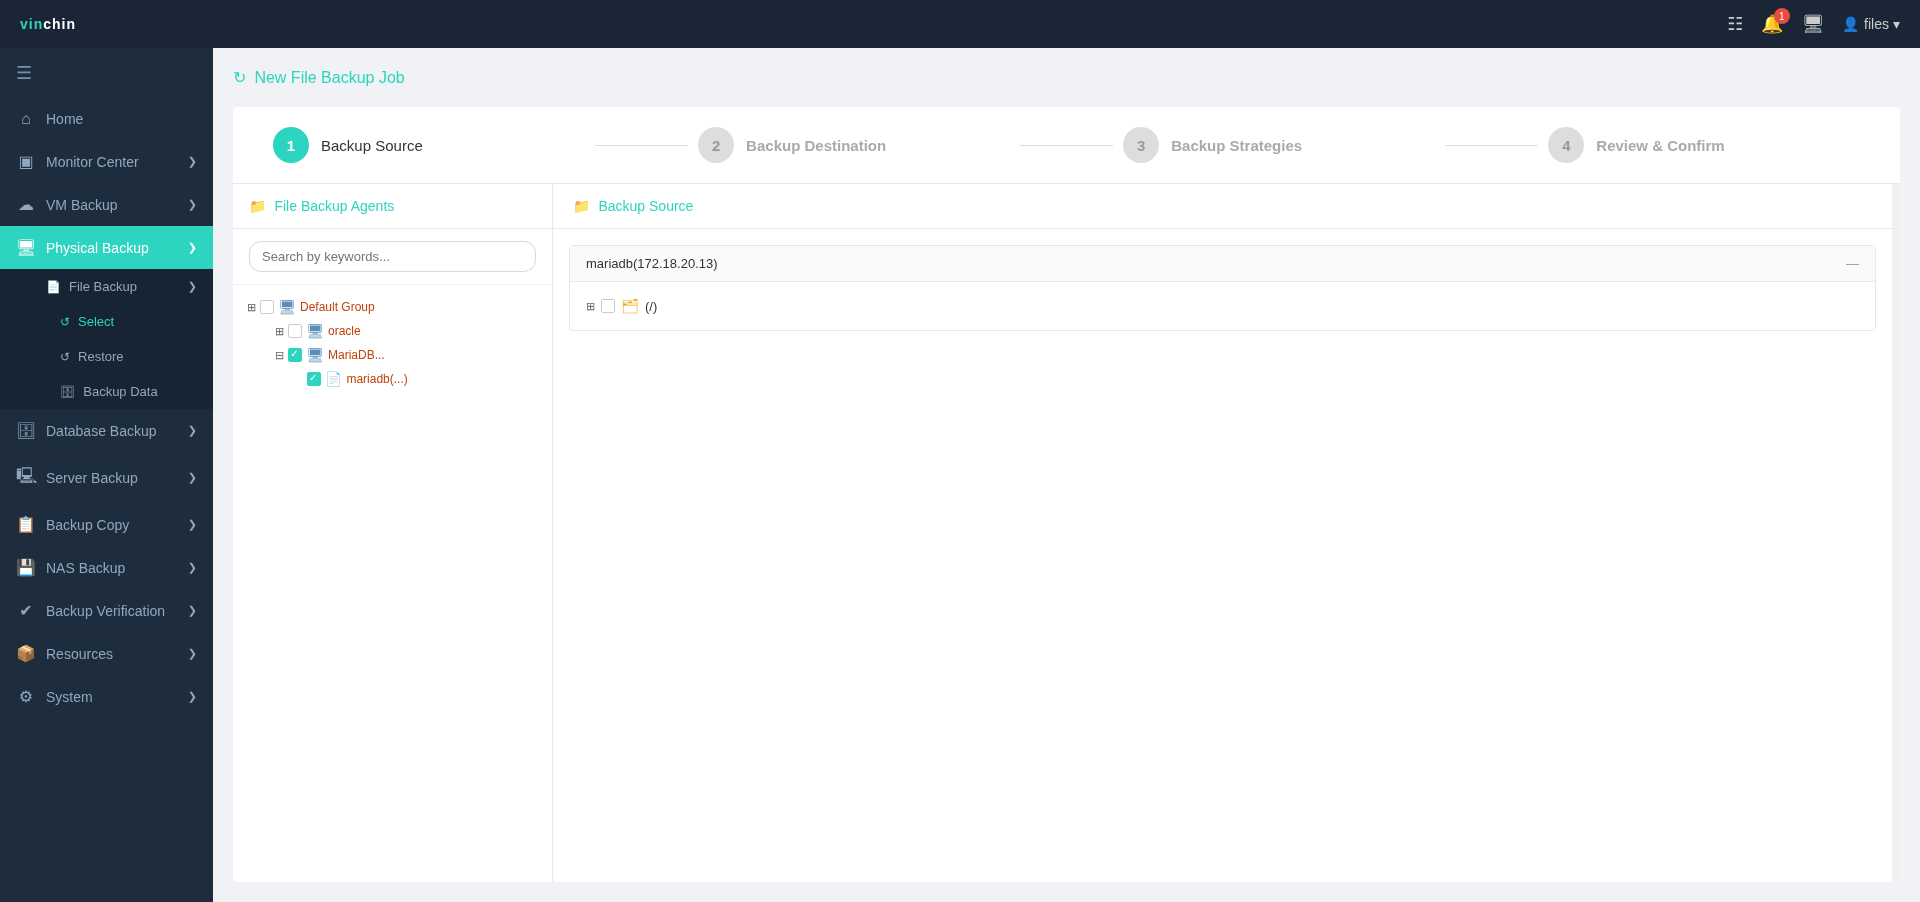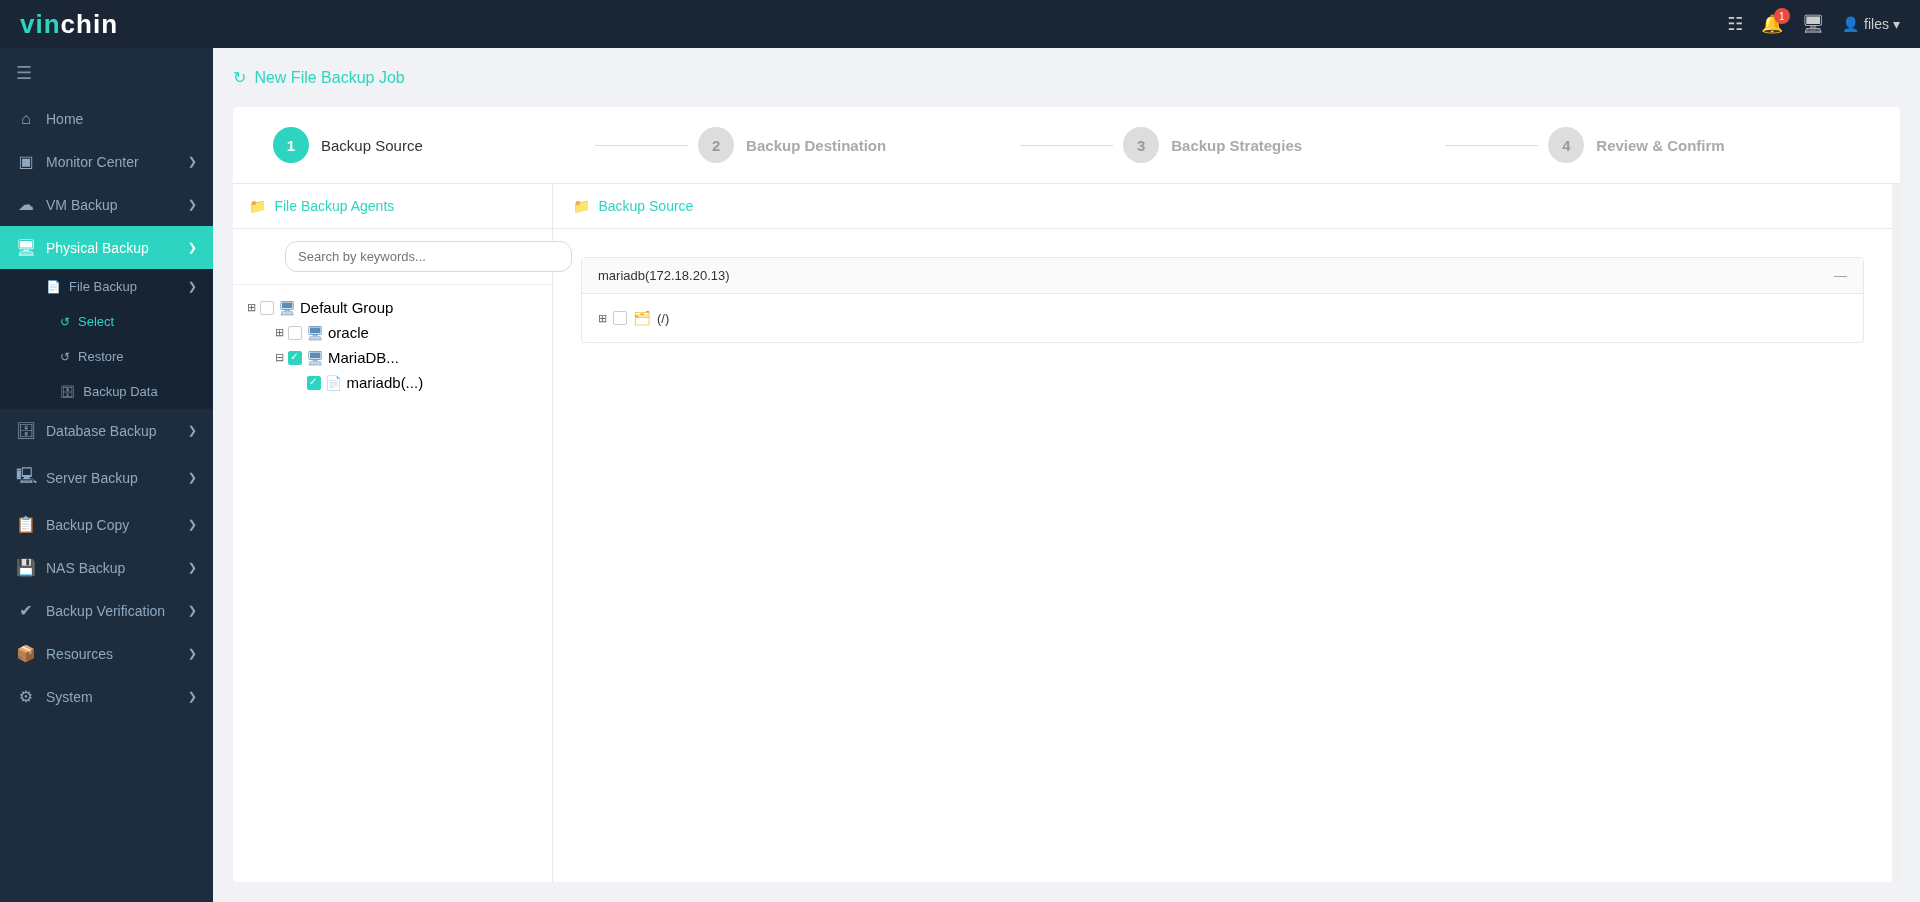--- a/index.html
+++ b/index.html
@@ -10,21 +10,21 @@
       background: #1a2535;
       height: 48px;
       display: flex;
       align-items: center;
       padding: 0 20px;
       justify-content: space-between;
       flex-shrink: 0;
     }
     .topnav-logo {
       color: #fff;
-      font-size: 26px;
+      font-size: 14px;
       font-weight: bold;
       letter-spacing: 1px;
     }
     .topnav-logo span.vin { color: #2dd4bf; }
     .topnav-logo span.chin { color: #fff; }
     .topnav-right {
       display: flex;
       align-items: center;
       gap: 18px;
       color: #aaa;
@@ -202,41 +202,40 @@
       border-bottom: 1px solid #f0f0f0;
     }
     .search-input {
       width: 100%;
       padding: 7px 12px;
       border: 1px solid #d9d9d9;
       border-radius: 12px;
       font-size: 13px;
       color: #999;
       outline: none;
-      margin-left: 36px;
     }
     .tree-area {
       padding: 10px 12px;
       flex: 1;
       overflow-y: auto;
     }
     .tree-node {
       display: flex;
       align-items: center;
       gap: 4px;
       padding: 4px 2px;
       font-size: 13px;
       color: #333;
     }
     .tree-node .expand-icon { cursor: pointer; color: #666; font-size: 11px; }
     .tree-node .checkbox { width: 14px; height: 14px; border: 1px solid #ccc; border-radius: 2px; cursor: pointer; }
     .tree-node .checked { background: #2dd4bf; border-color: #2dd4bf; position: relative; }
     .tree-node .checked::after { content: '✓'; color: #fff; font-size: 10px; position: absolute; top: -1px; left: 1px; }
     .tree-node .node-icon { font-size: 14px; color: #5b8db8; }
-    .tree-node .node-label { font-size: 15px; color: #000000; }
+    .tree-node .node-label { font-size: 12px; color: #c2410c; }
     .tree-child { margin-left: 28px; }
 
     
     .right-panel {
       flex: 1;
       display: flex;
       flex-direction: column;
       overflow: hidden;
     }
     .right-panel-header {
@@ -249,21 +248,21 @@
       gap: 8px;
       border-bottom: 1px solid #e8e8e8;
     }
     .source-section {
       flex: 1;
       overflow-y: auto;
       padding: 0;
     }
     .agent-block {
       border: 1px solid #e8e8e8;
-      margin: 28px;
+      margin: 16px;
       border-radius: 4px;
     }
     .agent-block-header {
       padding: 10px 16px;
       background: #fafafa;
       border-bottom: 1px solid #e8e8e8;
       display: flex;
       align-items: center;
       justify-content: space-between;
       font-size: 13px;

